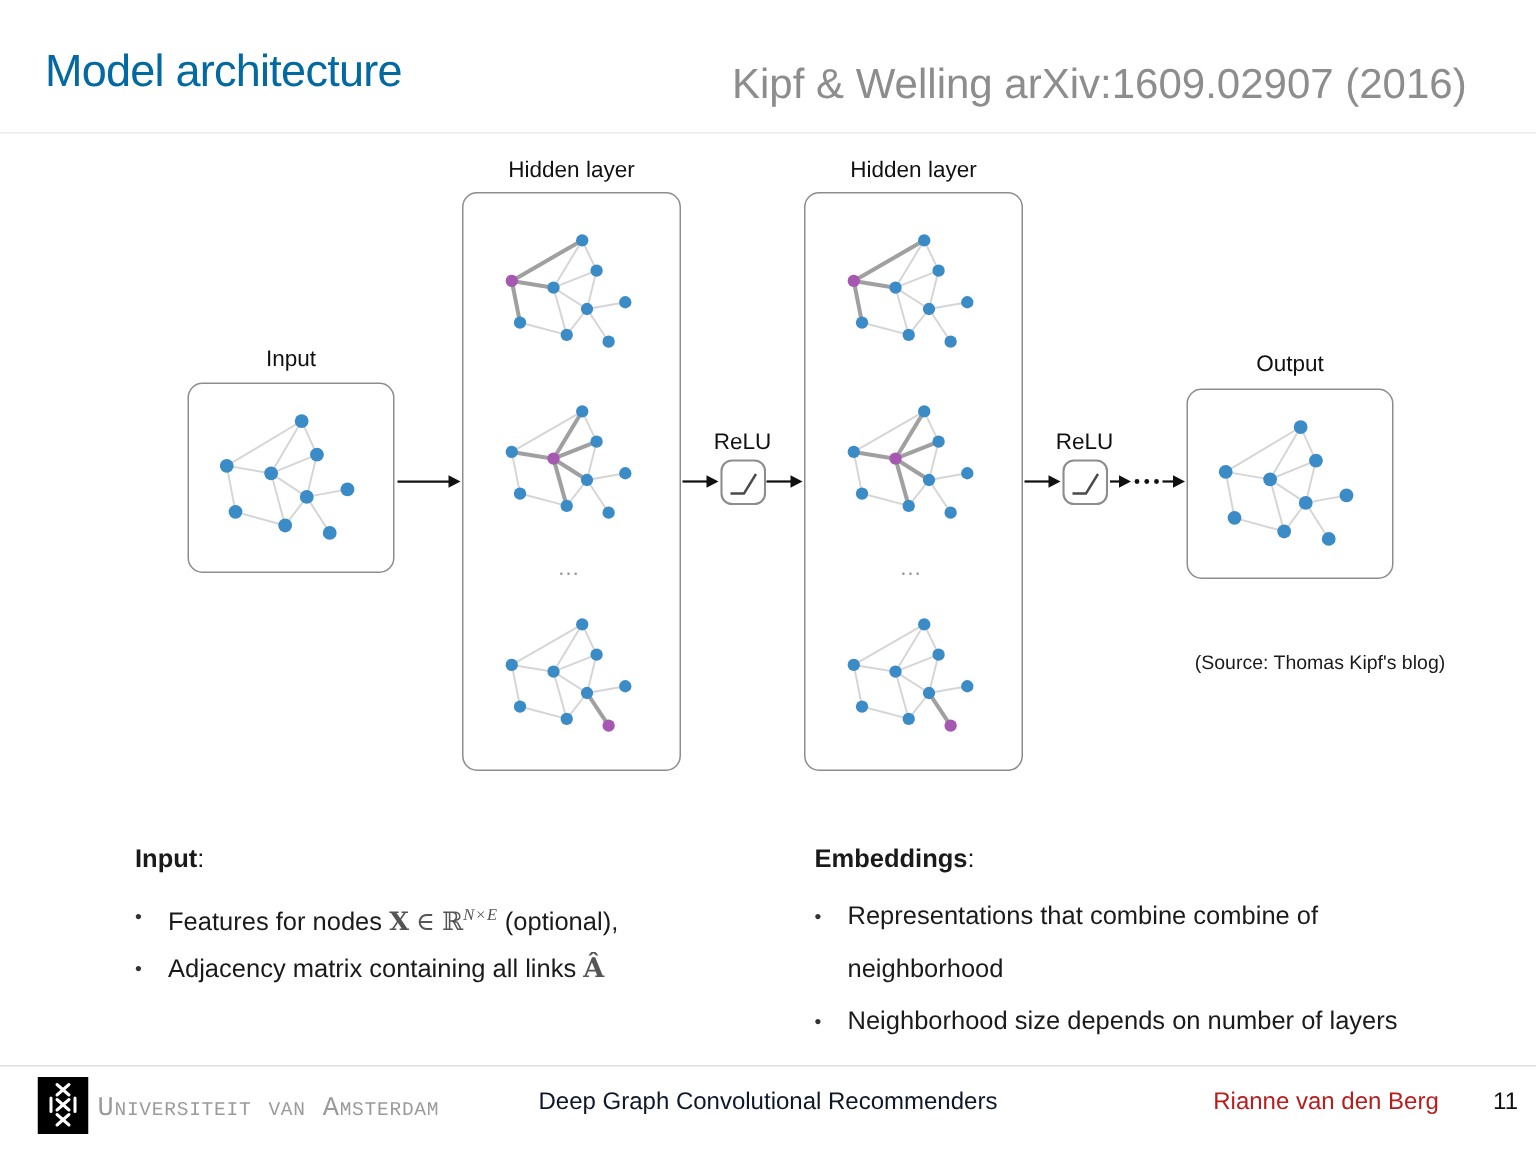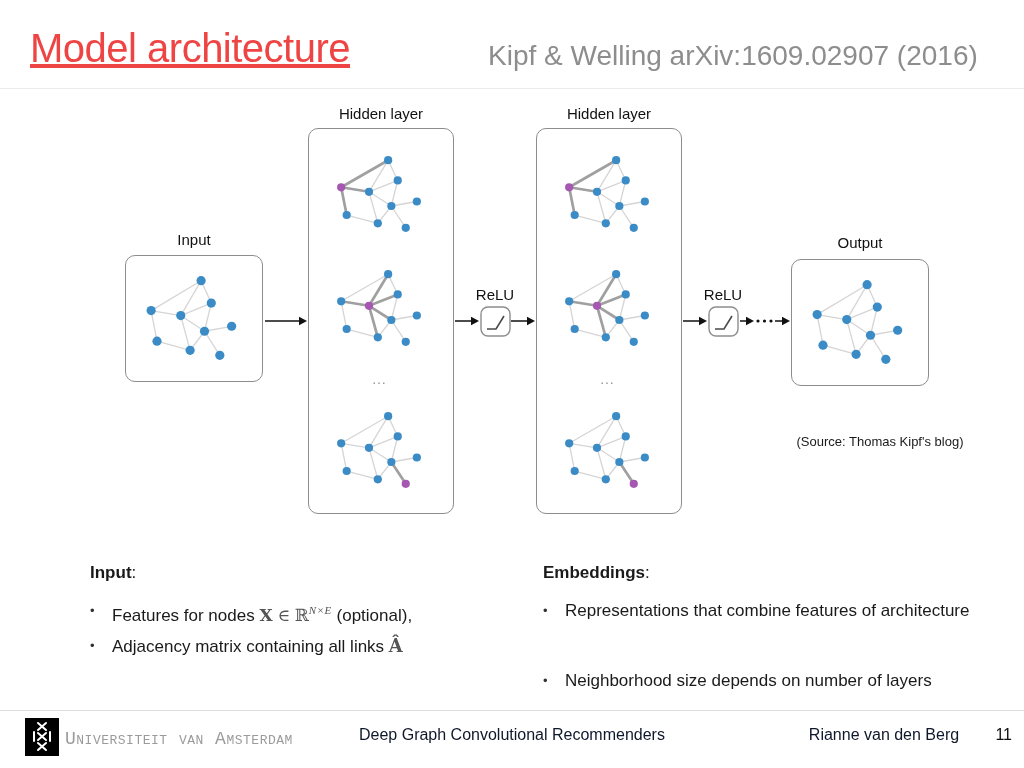--- a/index.html
+++ b/index.html
@@ -2,21 +2,21 @@
 <html><head>
 <meta charset="utf-8">
 <style>
   html,body{margin:0;padding:0;}
   body{
     width:1024px;height:768px;background:#ffffff;position:relative;
     font-family:"Liberation Sans","DejaVu Sans",sans-serif;color:#1a1a1a;overflow:hidden;
   }
   .abs{position:absolute;}
   
-  .slide-title{left:30px;top:26px;font-size:40px;line-height:44px;color:#ef4444;letter-spacing:-0.5px;text-decoration:underline;}
+  .slide-title{left:30px;top:26px;font-size:30px;line-height:44px;color:#0369a1;letter-spacing:-0.5px;}
   .slide-citation{left:488px;top:42px;font-size:28px;line-height:28px;color:#8d8d8d;}
   .hdr-divider{left:0;top:88px;width:1024px;height:1px;background:#ebebeb;}
   
   .panel{border:1.4px solid #8d8d8d;border-radius:10px;background:#fff;box-sizing:border-box;}
   .panel-label{font-size:15px;color:#111;text-align:center;line-height:18px;}
   .relu-label{font-size:15px;color:#111;text-align:center;line-height:18px;}
   .graph-host{position:absolute;}
   .inner-dots{font-size:15px;color:#999;text-align:center;letter-spacing:2px;line-height:14px;}
   .source-note{font-size:13px;color:#1a1a1a;text-align:center;}
   #overlay{left:0;top:0;pointer-events:none;}
@@ -27,21 +27,21 @@
   .bullet-dot{width:22px;flex:0 0 22px;font-size:13px;line-height:35px;color:#333;}
   .nowrap{white-space:nowrap;}
   .mserif{font-family:"DejaVu Serif","DejaVu Sans",serif;color:#555;}
   .math-in{font-family:"DejaVu Serif","DejaVu Sans",serif;color:#555;}
   .msup{font-family:Liberation Serif, serif;font-style:italic;color:#555;font-size:11px;vertical-align:7px;letter-spacing:0.5px;}
   .mbold{font-weight:bold;}
   
   .ftr-divider{left:0;top:710px;width:1024px;height:1px;background:#dedede;}
   .uva-name{left:65px;top:729px;font-family:Liberation Mono, monospace;font-variant:small-caps;font-size:18px;color:#9b9b9b;letter-spacing:0.5px;}
   .deck-title{left:359px;top:726px;width:400px;font-size:16px;font-weight:normal;color:#0f172a;}
-  .author{left:800px;top:726px;width:168px;text-align:center;font-size:16px;color:#0f172a;}
+  .author{left:800px;top:726px;width:168px;text-align:center;font-size:16px;color:#b91c1c;}
   .page-num{left:985px;top:726px;width:27px;text-align:right;font-size:16px;color:#111;}
 </style>
 </head>
 <body>
 
 <div class="abs slide-title">Model architecture</div>
 <div class="abs slide-citation">Kipf &amp; Welling arXiv:1609.02907 (2016)</div>
 <div class="abs hdr-divider"></div>
 
 <div class="abs panel-label" style="left:125px;top:231px;width:138px;">Input</div>
@@ -315,21 +315,21 @@
   <span class="bullet-dot">•</span>
   <span><span>Adjacency matrix containing all links</span>
     <span class="mserif mbold" style="font-size:18px;">Â</span></span>
 </div>
 
 <div class="abs note-heading" style="left:543px;top:562px;">
   <b>Embeddings</b><span>:</span>
 </div>
 <div class="abs bullet-row" style="left:543px;top:593px;width:435px;">
   <span class="bullet-dot">•</span>
-  <span>Representations that combine features of architecture</span>
+  <span>Representations that combine combine of neighborhood</span>
 </div>
 <div class="abs bullet-row" style="left:543px;top:663px;width:460px;">
   <span class="bullet-dot">•</span>
   <span>Neighborhood size depends on number of layers</span>
 </div>
 
 <div class="abs ftr-divider"></div>
 <svg class="abs" style="left:25px;top:718px;" width="34" height="38">
   <rect x="0" y="0" width="34" height="38" fill="#000"></rect>
   <g stroke="#fff" stroke-width="2" stroke-linecap="round">

